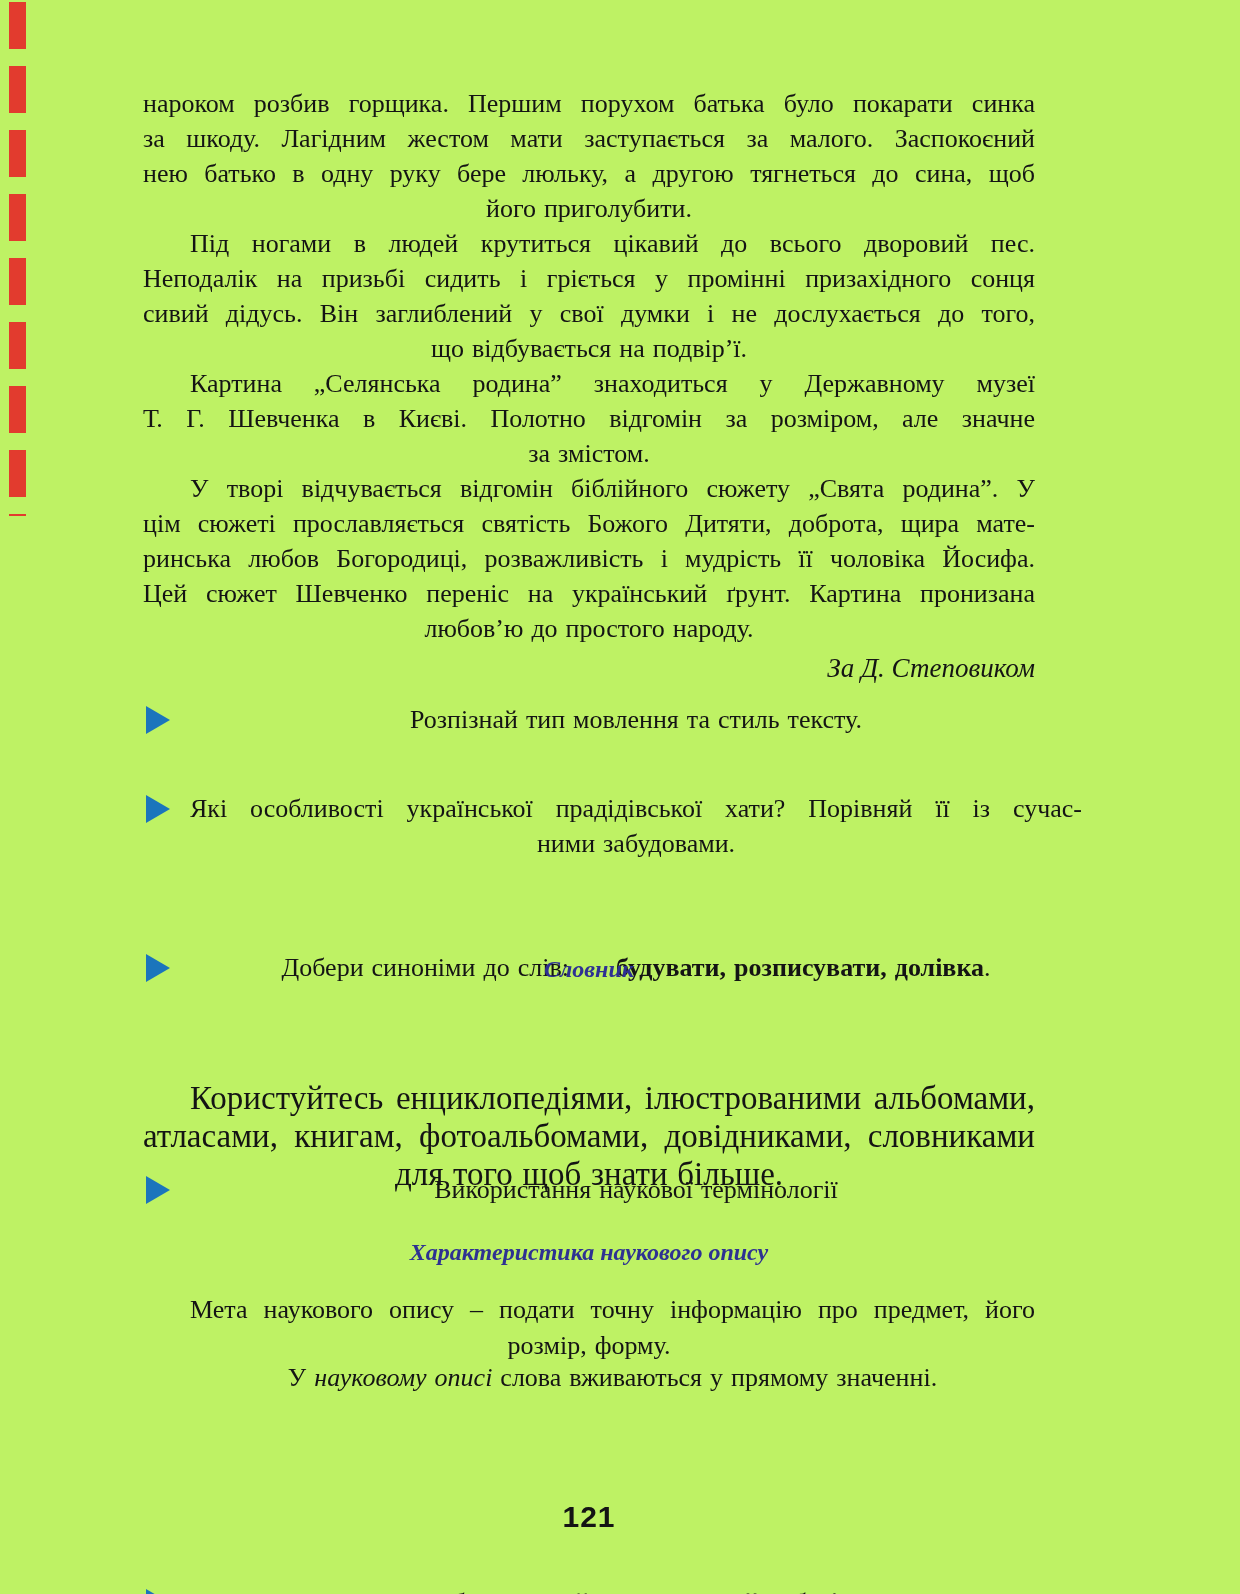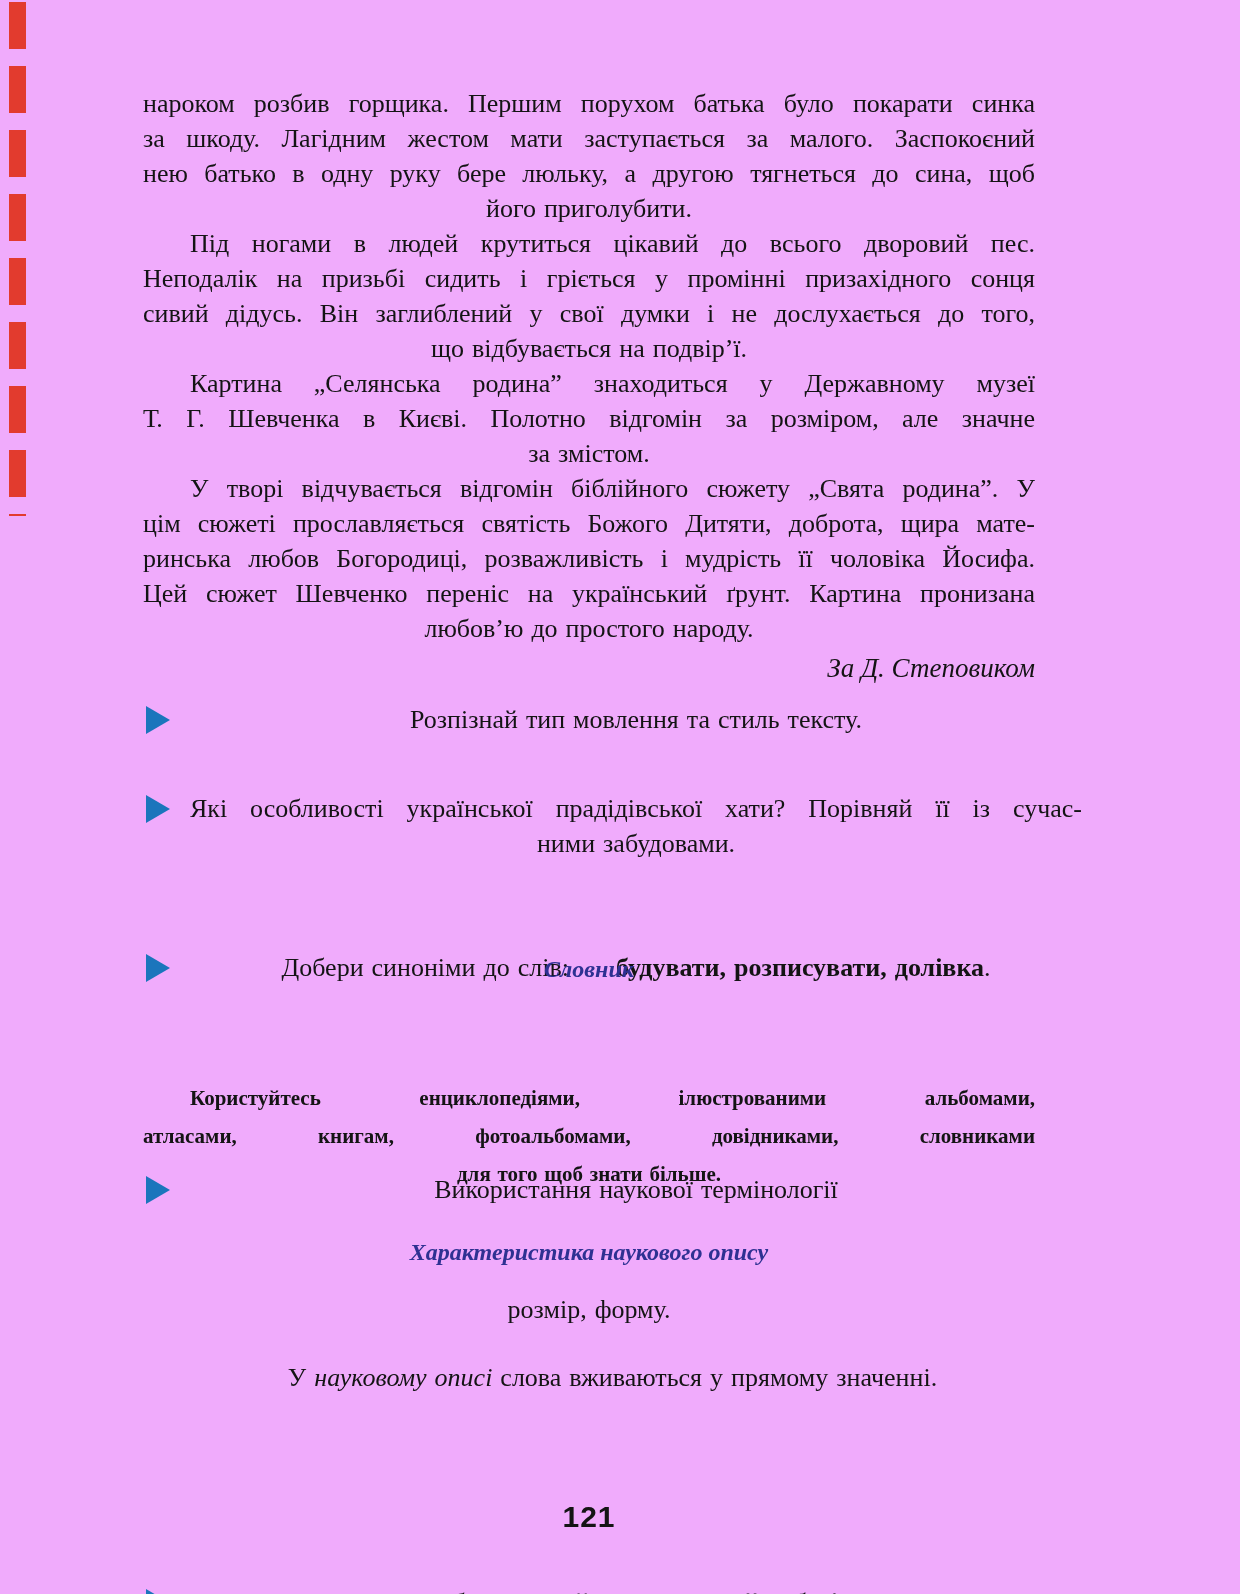--- a/index.html
+++ b/index.html
@@ -1,19 +1,19 @@
 <!DOCTYPE html>
 <html><head>
 <meta charset="utf-8">
 <style>
   html,body { margin:0; padding:0; background:#ffffff; }
   .page {
     position:relative;
     width:1240px; height:1594px;
-    background:#f0abfc;
+    background:#bef264;
     overflow:hidden;
     font-family:"Liberation Serif","DejaVu Serif",serif;
     color:#141414;
   }
   
   .red-dashes {
     position:absolute; left:9px; top:2px;
     width:17px; height:514px;
     background:repeating-linear-gradient(180deg,
       #e23b2e 0px, #e23b2e 47px,
@@ -34,21 +34,21 @@
     width:0; height:0;
     border-top:14px solid transparent;
     border-bottom:14px solid transparent;
     border-left:24px solid #1b75bc;
   }
   .heading {
     text-align:center; color:#2e3192;
     font-style:italic; font-weight:bold;
     font-size:24px; line-height:48px;
   }
-  .boldpara .line { font-weight:bold; line-height:38px; font-size:21px; }
+  .boldpara .line { font-weight:normal; line-height:38px; font-size:33px; }
   .pagenum {
     position:absolute; left:143px; width:892px; top:1500px;
     text-align:center;
     font-family:"Liberation Sans","DejaVu Sans",sans-serif;
     font-weight:bold; font-size:30px; line-height:34px;
     letter-spacing:1px;
   }
   .it { font-style:italic; }
 </style>
 </head>
@@ -112,20 +112,21 @@
 
   <div class="col boldpara" style="top:1079px">
     <div class="line j ind">Користуйтесь енциклопедіями, ілюстрованими альбомами,</div>
     <div class="line j">атласами, книгам, фотоальбомами, довідниками, словниками</div>
     <div class="line last">для того щоб знати більше.</div>
   </div>
 
   <div class="col heading" style="top:1228px">Характеристика наукового опису</div>
 
   <div class="col" style="top:1292px">
+    <div class="line j ind" style="line-height:36px">Мета наукового опису – подати точну інформацію про предмет, його</div>
     <div class="line last" style="line-height:36px">розмір, форму.</div>
   </div>
 
   <div class="col" style="top:1360px">
     <div class="line last ind" style="line-height:36px"><span>У </span><span class="it">науковому описі</span><span> слова вживаються у прямому значенні.</span></div>
   </div>
 
   <div class="col task" style="top:1410px">
     <span class="arrow-icon"></span>
     <div class="line last" style="line-height:36px"><span>Зроби науковий опис </span><b>гусей-лебедів</b><span>.</span></div>

